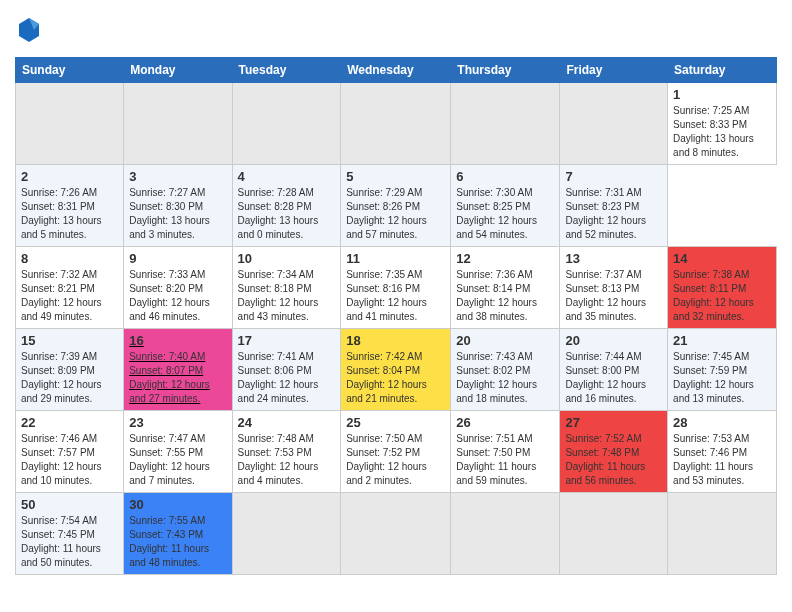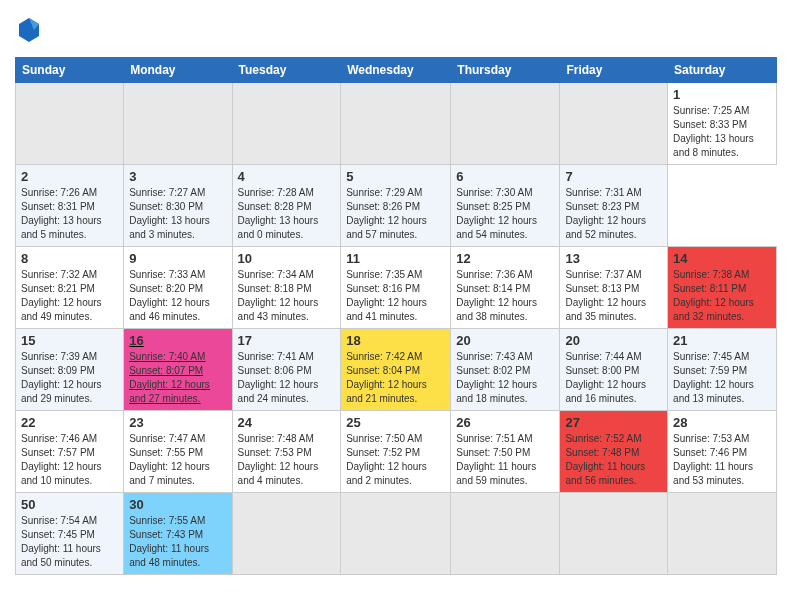--- a/index.html
+++ b/index.html
@@ -256,21 +256,21 @@
           <td style="background: rgb(255, 255, 255);">
             <span class="day-number">28</span>
             <div class="day-info">Sunrise: 7:53 AM<br>Sunset: 7:46 PM<br>Daylight: 11 hours and 53 minutes.</div>
           </td>
         </tr>
         <tr>
           <td style="background: rgb(240, 245, 251);">
             <span class="day-number">50</span>
             <div class="day-info">Sunrise: 7:54 AM<br>Sunset: 7:45 PM<br>Daylight: 11 hours and 50 minutes.</div>
           </td>
-          <td style="background: #7dd3fc;">
+          <td style="background: #3b82f6;">
             <span class="day-number">30</span>
             <div class="day-info">Sunrise: 7:55 AM<br>Sunset: 7:43 PM<br>Daylight: 11 hours and 48 minutes.</div>
           </td>
           <td class="empty" style="background: rgb(232, 232, 232);"></td>
           <td class="empty" style="background: rgb(232, 232, 232);"></td>
           <td class="empty" style="background: rgb(232, 232, 232);"></td>
           <td class="empty" style="background: rgb(232, 232, 232);"></td>
           <td class="empty" style="background: rgb(232, 232, 232);"></td>
         </tr>
       </tbody>

